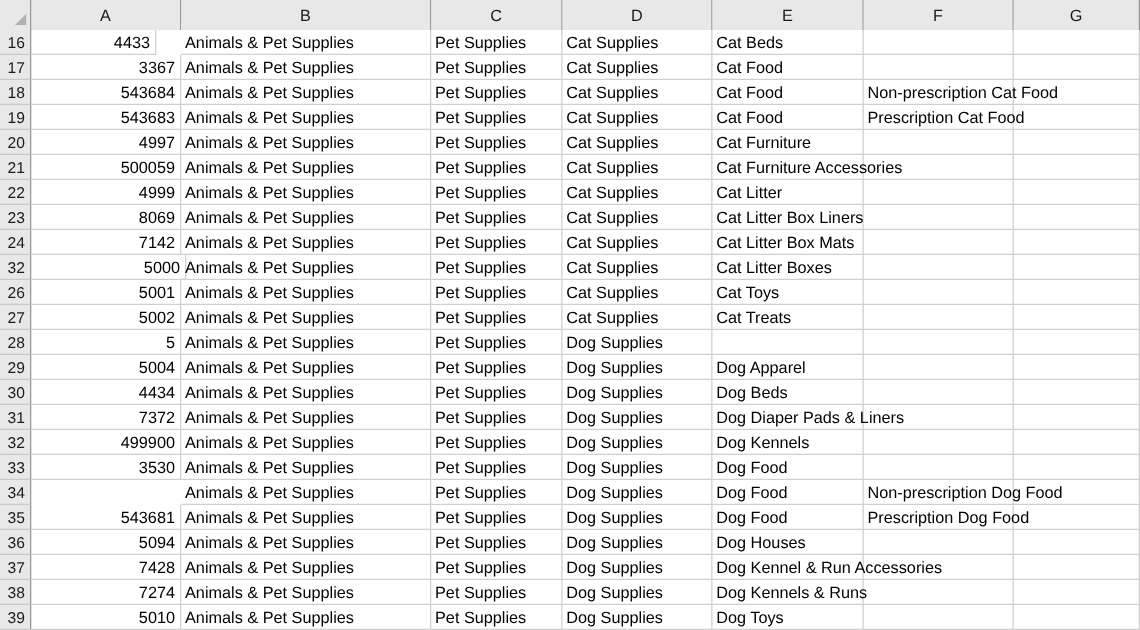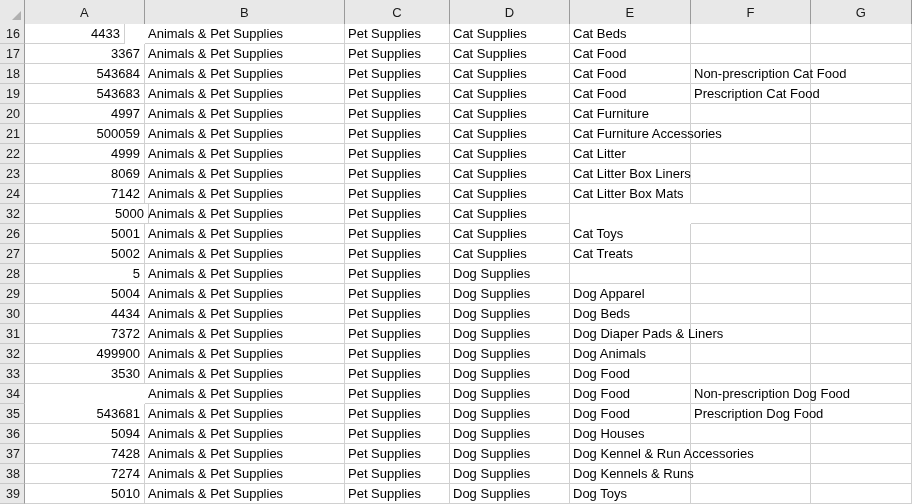--- a/index.html
+++ b/index.html
@@ -391,20 +391,23 @@
           </div>
           <div class="cell" style="left: 120px; width: 200px;">
             <span class="txt">Animals &amp; Pet Supplies</span>
           </div>
           <div class="cell" style="left: 320px; width: 105px;">
             <span class="txt">Pet Supplies</span>
           </div>
           <div class="cell" style="left: 425px; width: 120px;">
             <span class="txt">Cat Supplies</span>
           </div>
+          <div class="cell overflow" style="left: 545px; width: 121px; z-index: 2;">
+            <span class="txt">Cat Litter Boxes</span>
+          </div>
           <div class="cell" style="left: 666px; width: 120px;">
             <span class="txt"></span>
           </div>
           <div class="cell" style="left: 786px; width: 101px;">
             <span class="txt"></span>
           </div>
         </div>
       </div>
       <div class="row">
         <div class="rownum">26</div>
@@ -571,21 +574,21 @@
           <div class="cell" style="left: 120px; width: 200px;">
             <span class="txt">Animals &amp; Pet Supplies</span>
           </div>
           <div class="cell" style="left: 320px; width: 105px;">
             <span class="txt">Pet Supplies</span>
           </div>
           <div class="cell" style="left: 425px; width: 120px;">
             <span class="txt">Dog Supplies</span>
           </div>
           <div class="cell overflow" style="left: 545px; width: 121px; z-index: 2;">
-            <span class="txt">Dog Animals</span>
+            <span class="txt">Dog Kennels</span>
           </div>
           <div class="cell" style="left: 666px; width: 120px;">
             <span class="txt"></span>
           </div>
           <div class="cell" style="left: 786px; width: 101px;">
             <span class="txt"></span>
           </div>
         </div>
       </div>
       <div class="row">

